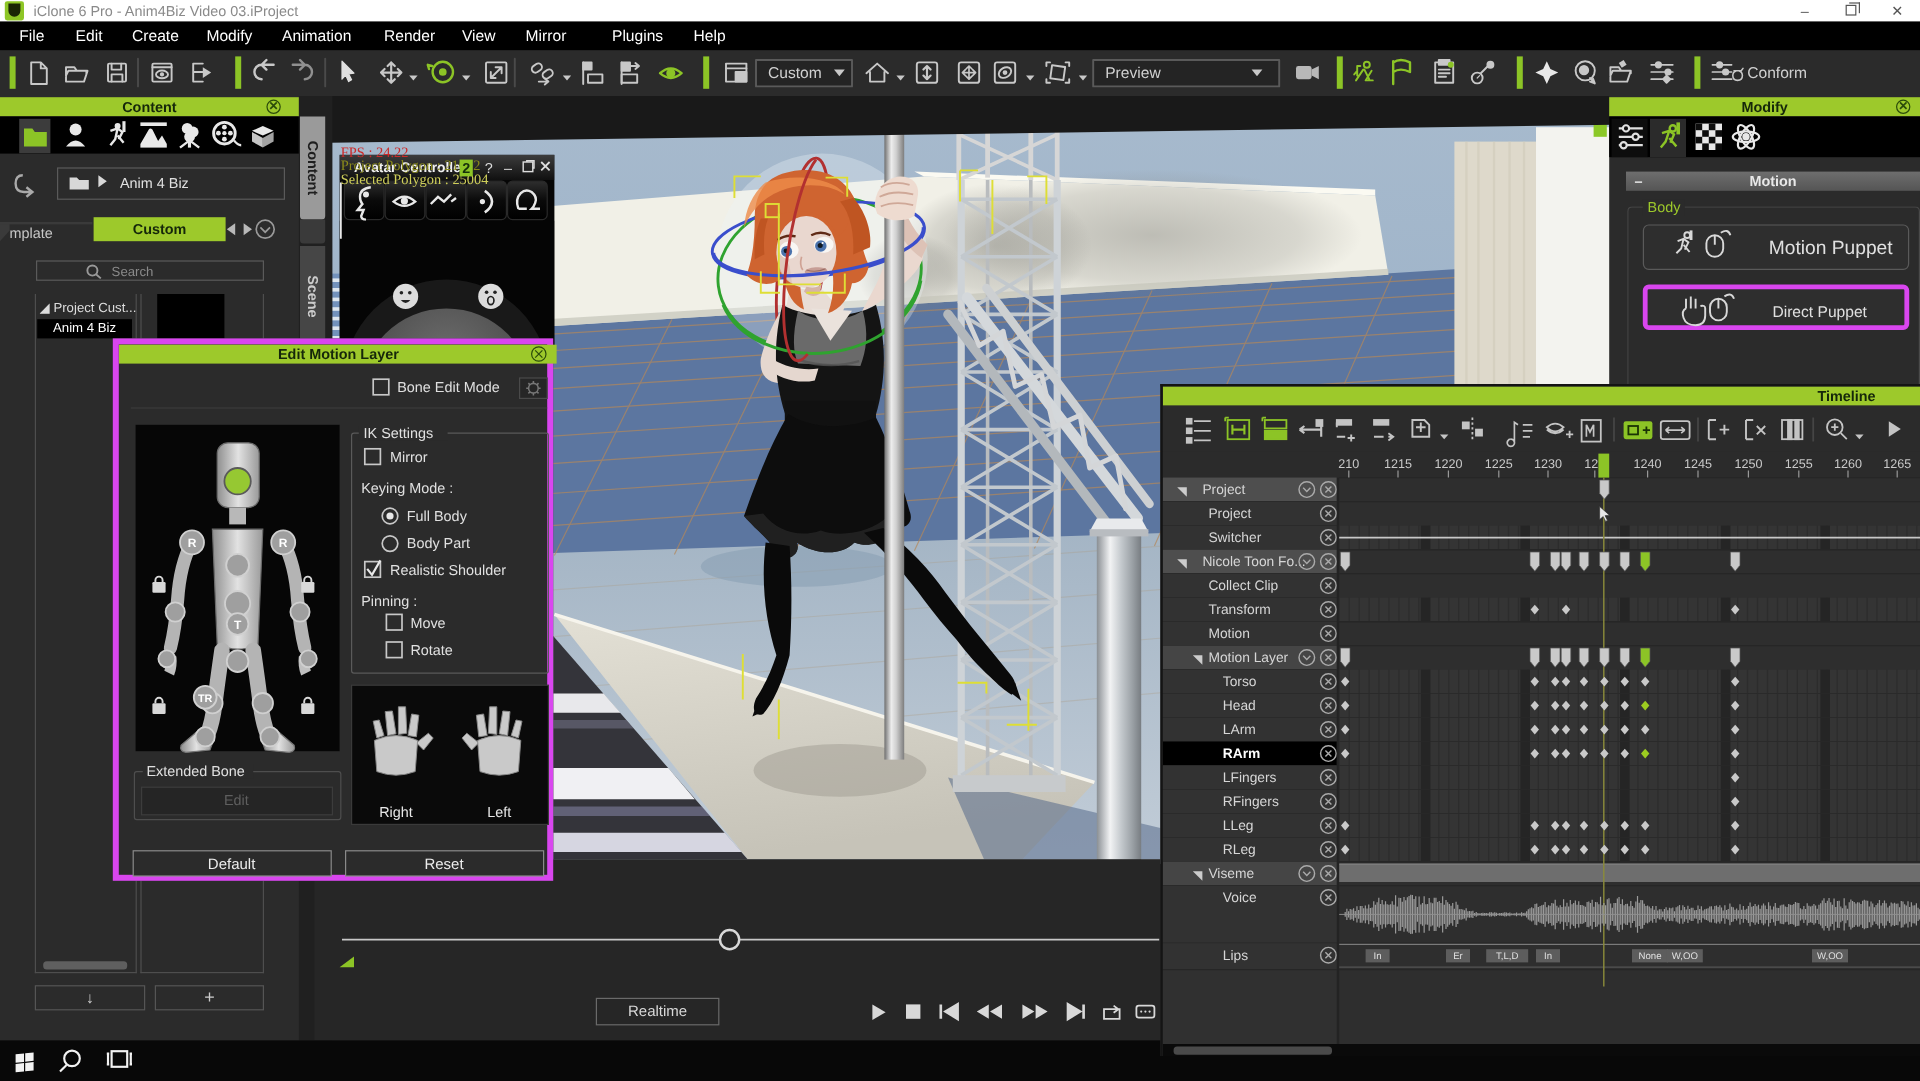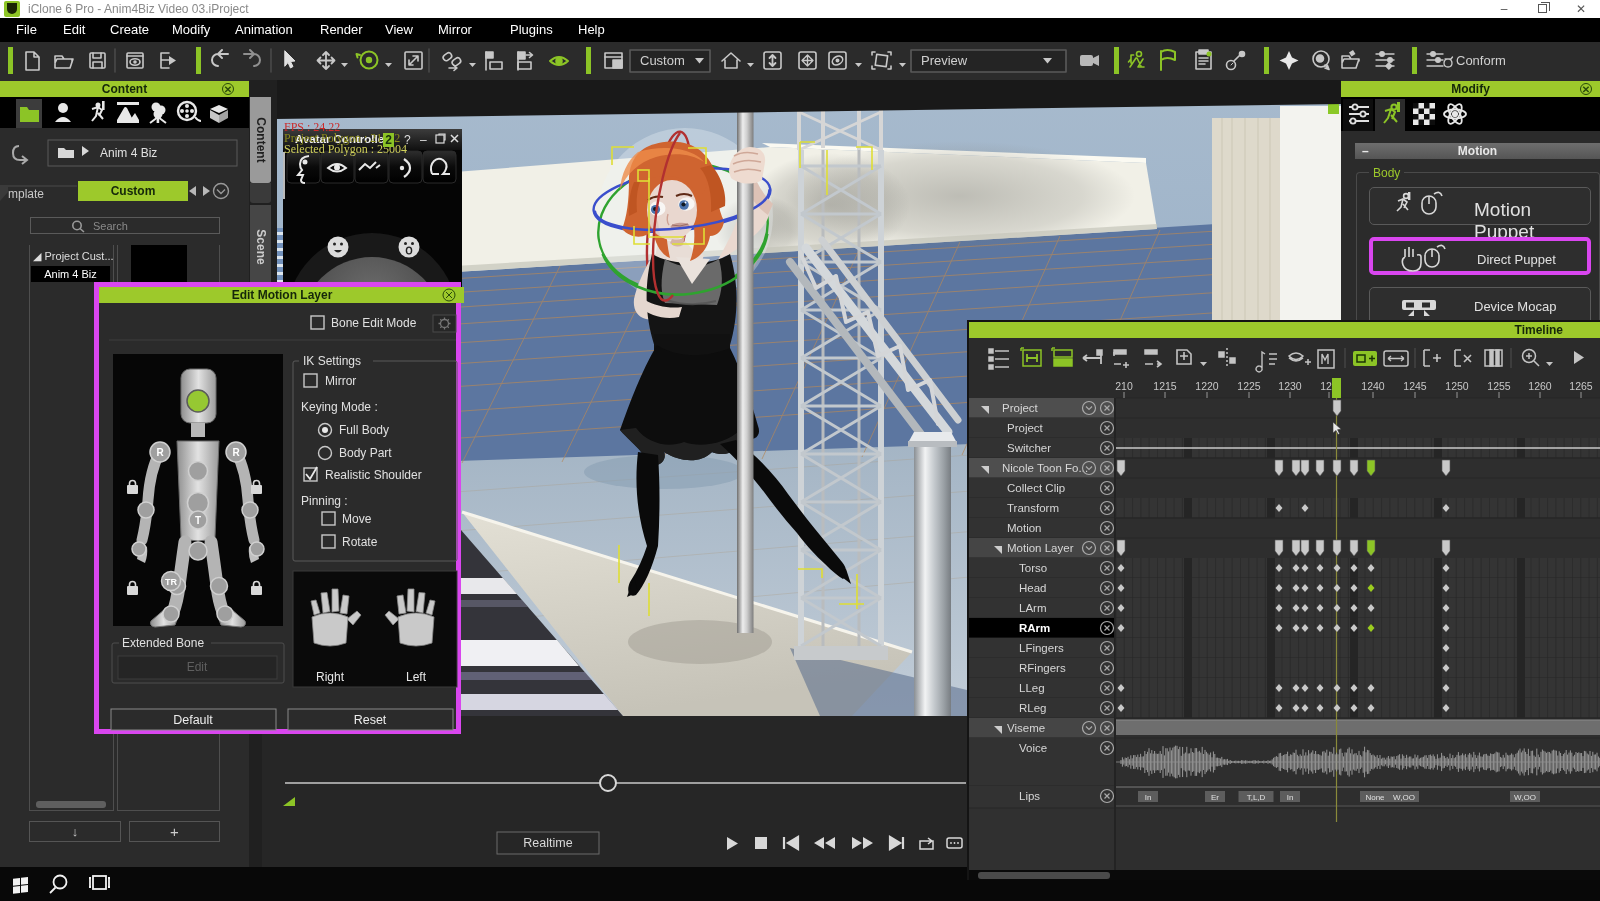--- a/index.html
+++ b/index.html
@@ -569,43 +569,32 @@
         <svg width="60" height="36" viewBox="0 0 60 36" style="position:absolute; left:24px; top:0;">
           <g stroke="#d8d8d8" stroke-width="1.6" fill="none">
             <circle cx="12" cy="8" r="2.4"></circle>
               <path d="M4 13 l5 -2 4 3 -3 6 M9 11 l-2 8 -4 4 M9 16 l5 6"></path>
               <rect x="14" y="4" width="2.4" height="8" fill="#d8d8d8" stroke="none"></rect>
             <rect x="28" y="8" width="14" height="18" rx="7"></rect>
               <line x1="35" y1="8" x2="35" y2="16"></line>
               <path d="M40 6 q6 -4 8 2"></path>
           </g>
         </svg>
-        <span style="position:absolute; left:104px; top:11px; color:#e0e0e0; font-size:19px;">Motion Puppet</span>
+        <span style="position:absolute; left:104px; top:11px; color:#e0e0e0; font-size:16px;">Motion Puppet</span>
       </div>
       <div style="position:absolute; left:12px; top:64px; width:222px; height:38px; border:4px solid #d946ef; border-radius:5px; background:#2e2e2e;">
         <svg width="60" height="36" viewBox="0 0 60 36" style="position:absolute; left:24px; top:0;">
           <g stroke="#d8d8d8" stroke-width="1.6" fill="none">
             <path d="M8 16 v-8 M12 16 v-10 M16 16 v-8 M8 16 q-4 2 -2 8 q2 6 10 6 q8 0 8 -8 l0 -6 q0 -3 -4 -2"></path>
             <rect x="28" y="8" width="14" height="18" rx="7"></rect>
               <line x1="35" y1="8" x2="35" y2="16"></line>
               <path d="M40 6 q6 -4 8 2"></path>
           </g>
         </svg>
         <span style="position:absolute; left:104px; top:11px; color:#e0e0e0; font-size:13px;">Direct Puppet</span>
-      </div>
-      <div style="position:absolute; left:12px; top:114px; width:222px; height:38px; border:1px solid #5a5a5a; border-radius:5px; background:#2e2e2e;">
-        <svg width="60" height="36" viewBox="0 0 60 36" style="position:absolute; left:24px; top:0;">
-          <g fill="#d8d8d8">
-              <rect x="8" y="12" width="34" height="10" rx="2"></rect>
-              <rect x="12" y="14.5" width="8" height="5" fill="#2e2e2e"></rect>
-              <rect x="28" y="14.5" width="8" height="5" fill="#2e2e2e"></rect>
-              <path d="M20 22 l-6 6 h6 z M30 22 l6 6 h-6 z"></path>
-            </g>
-        </svg>
-        <span style="position:absolute; left:104px; top:11px; color:#e0e0e0; font-size:13px;">Device Mocap</span>
       </div>
     </div>
   </div>
   <div id="timeline" style="z-index:3; position:absolute; left:967px; top:320px; width:743px; height:560px; background:#2e2e2e; border-left:2px solid #141414; border-top:2px solid #141414;">
     <svg id="tlsvg" width="631" height="558" viewBox="0 0 631 558">
         <rect x="0" y="0" width="631" height="16" fill="#9dc92b"></rect>
         <text x="594" y="12" font-size="12" font-weight="bold" fill="#15270a" text-anchor="end" font-family="Liberation Sans, sans-serif">Timeline</text>
         <rect x="0" y="16" width="631" height="38" fill="#2b2b2b"></rect>
         <rect x="0" y="54" width="631" height="22" fill="#2b2b2b"></rect>
         <rect x="0" y="76" width="631" height="472" fill="#2e2e2e"></rect>

